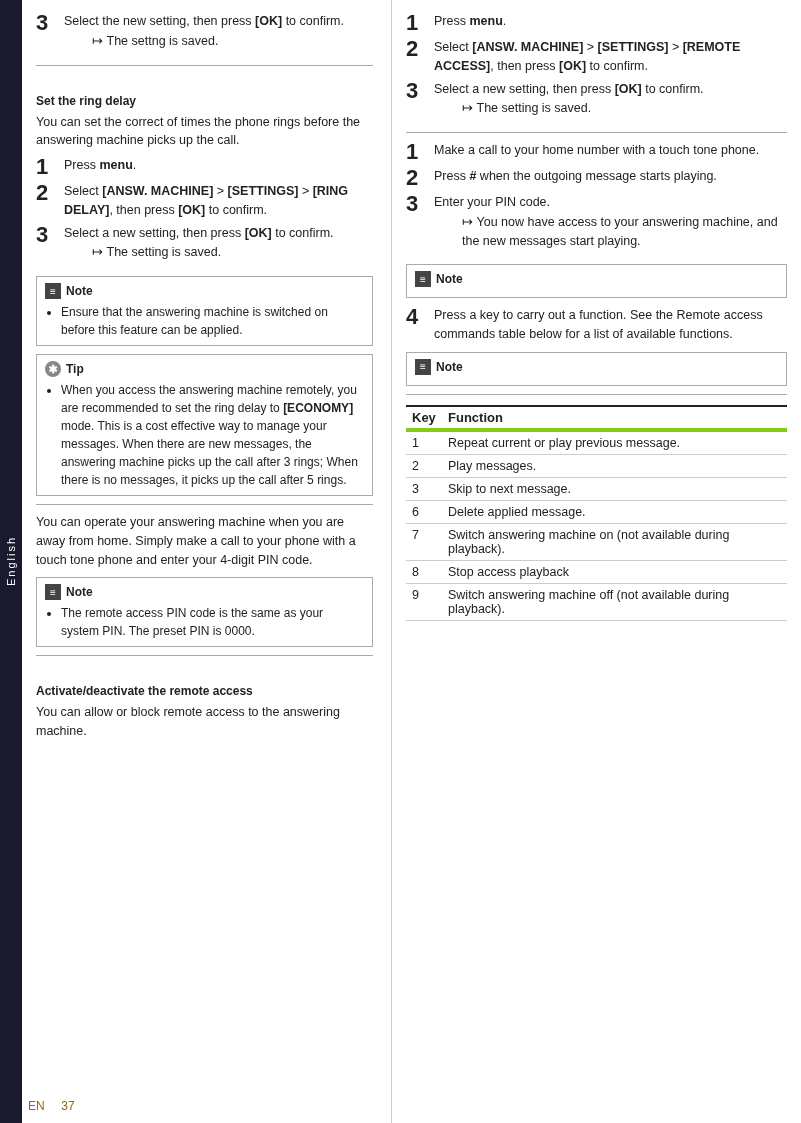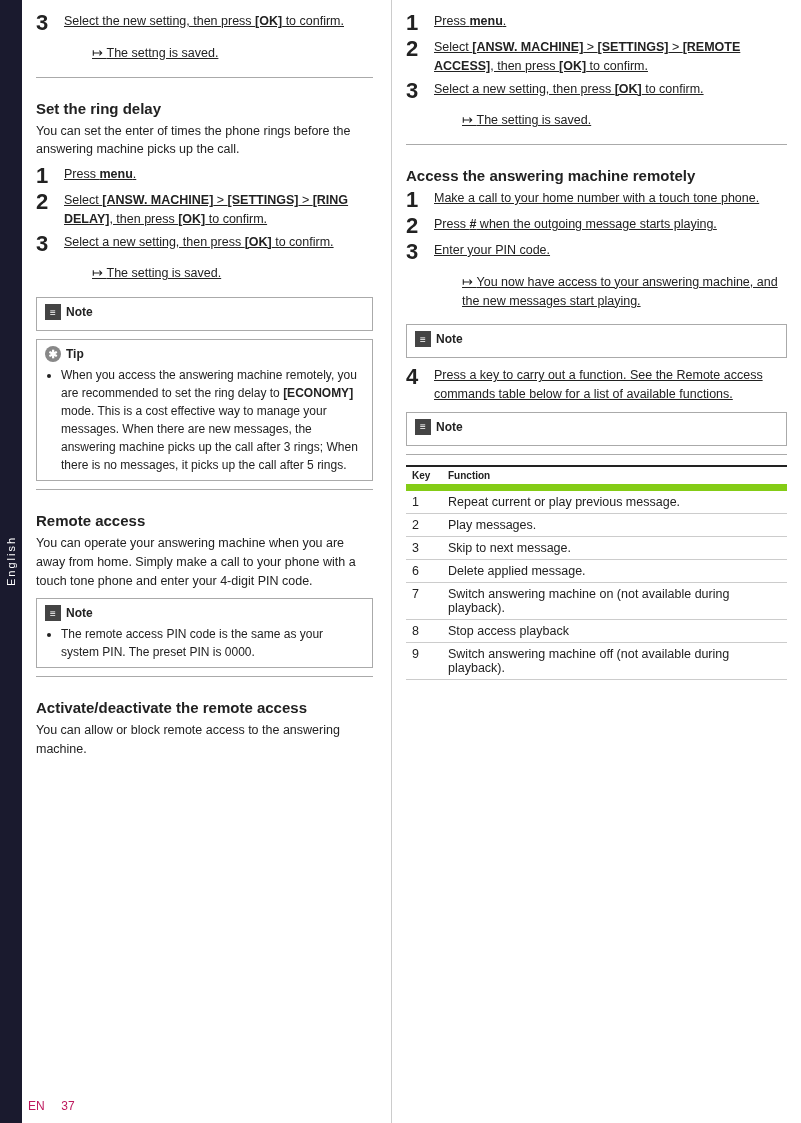--- a/index.html
+++ b/index.html
@@ -41,36 +41,35 @@
     .col-left {
       width: 370px;
       padding: 12px 18px 12px 14px;
       border-right: 1px solid #ccc;
     }
     .col-right {
       flex: 1;
       padding: 12px 14px 12px 14px;
     }
     h2 {
-      font-size: 15px;
+      font-size: 12px;
       font-weight: bold;
       margin-bottom: 5px;
-      margin-top: 22px;
+      margin-top: 28px;
     }
     p {
       font-size: 12.5px;
       line-height: 1.5;
       margin-bottom: 6px;
     }
     .arrow-item {
       margin-left: 28px;
       font-size: 12.5px;
       line-height: 1.5;
       margin-bottom: 6px;
-      margin-top: 12px;
     }
     .arrow-item::before {
       content: "↦ ";
       font-size: 13px;
     }
     .note-box {
       border: 1px solid #aaa;
       padding: 6px 8px;
       margin: 8px 0;
       font-size: 12px;
@@ -128,53 +127,52 @@
       font-size: 22px;
       font-weight: bold;
       min-width: 22px;
       line-height: 1;
       margin-right: 6px;
     }
     .step-body {
       flex: 1;
       font-size: 12.5px;
       line-height: 1.5;
-      text-decoration: underline;
     }
     .table-section {
       margin-top: 10px;
     }
     table.commands {
       width: 100%;
       border-collapse: collapse;
       font-size: 12.5px;
     }
     table.commands th {
-      border-bottom: 7px solid #84cc16;
+      border-bottom: 4px solid #84cc16;
       border-top: 2px solid #222;
       text-align: left;
       padding: 3px 6px;
       font-weight: bold;
-      font-size: 10px;
+      font-size: 13px;
     }
     table.commands td {
       border-bottom: 1px solid #ccc;
       padding: 4px 6px;
       vertical-align: top;
     }
     table.commands td:first-child {
       width: 36px;
       font-weight: normal;
     }
     .en-label {
       position: absolute;
       bottom: 10px;
       left: 28px;
       font-size: 12px;
-      color: #be185d;
+      color: #a16207;
     }
   </style>
 </head>
 <body>
 
 <div class="page">
 
   <div class="sidebar">
     <span class="sidebar-text">English</span>
   </div>
@@ -187,21 +185,21 @@
         <div class="step-num-large">3</div>
         <div class="step-body">
           Select the new setting, then press <b>[OK]</b> to confirm.
           <div class="arrow-item">The settng is saved.</div>
         </div>
       </div>
 
       <hr class="divider">
 
       <h2>Set the ring delay</h2>
-      <p>You can set the enter of times the phone rings before the answering machine picks up the call.</p>
+      <p>You can set the correct of times the phone rings before the answering machine picks up the call.</p>
 
       <div class="step-row">
         <div class="step-num-large">1</div>
         <div class="step-body">
           Press <b>menu</b>.
         </div>
       </div>
 
       <div class="step-row">
         <div class="step-num-large">2</div>
@@ -216,35 +214,37 @@
           Select a new setting, then press <b>[OK]</b> to confirm.
           <div class="arrow-item">The setting is saved.</div>
         </div>
       </div>
 
       <div class="note-box">
         <div class="note-header">
           <div class="note-icon">≡</div>
           <span>Note</span>
         </div>
+        <ul>
+          <li>Ensure that the answering machine is switched on before this feature can be applied.</li>
+        </ul>
       </div>
 
       <div class="note-box">
         <div class="note-header">
           <div class="tip-icon">✱</div>
           <span>Tip</span>
         </div>
         <ul>
           <li>When you access the answering machine remotely, you are recommended to set the ring delay to <b>[ECONOMY]</b> mode. This is a cost effective way to manage your messages. When there are new messages, the answering machine picks up the call after 3 rings; When there is no messages, it picks up the call after 5 rings.</li>
         </ul>
       </div>
 
       <hr class="divider">
 
-      <h2>Remote access</h2>
       <p>You can operate your answering machine when you are away from home. Simply make a call to your phone with a touch tone phone and enter your 4-digit PIN code.</p>
 
       <div class="note-box">
         <div class="note-header">
           <div class="note-icon">≡</div>
           <span>Note</span>
         </div>
         <ul>
           <li>The remote access PIN code is the same as your system PIN. The preset PIN is 0000.</li>
         </ul>
@@ -276,21 +276,20 @@
       <div class="step-row">
         <div class="step-num-large">3</div>
         <div class="step-body">
           Select a new setting, then press <b>[OK]</b> to confirm.
           <div class="arrow-item">The setting is saved.</div>
         </div>
       </div>
 
       <hr class="divider">
 
-      <h2>Access the answering machine remotely</h2>
 
       <div class="step-row">
         <div class="step-num-large">1</div>
         <div class="step-body">
           Make a call to your home number with a touch tone phone.
         </div>
       </div>
 
       <div class="step-row">
         <div class="step-num-large">2</div>

